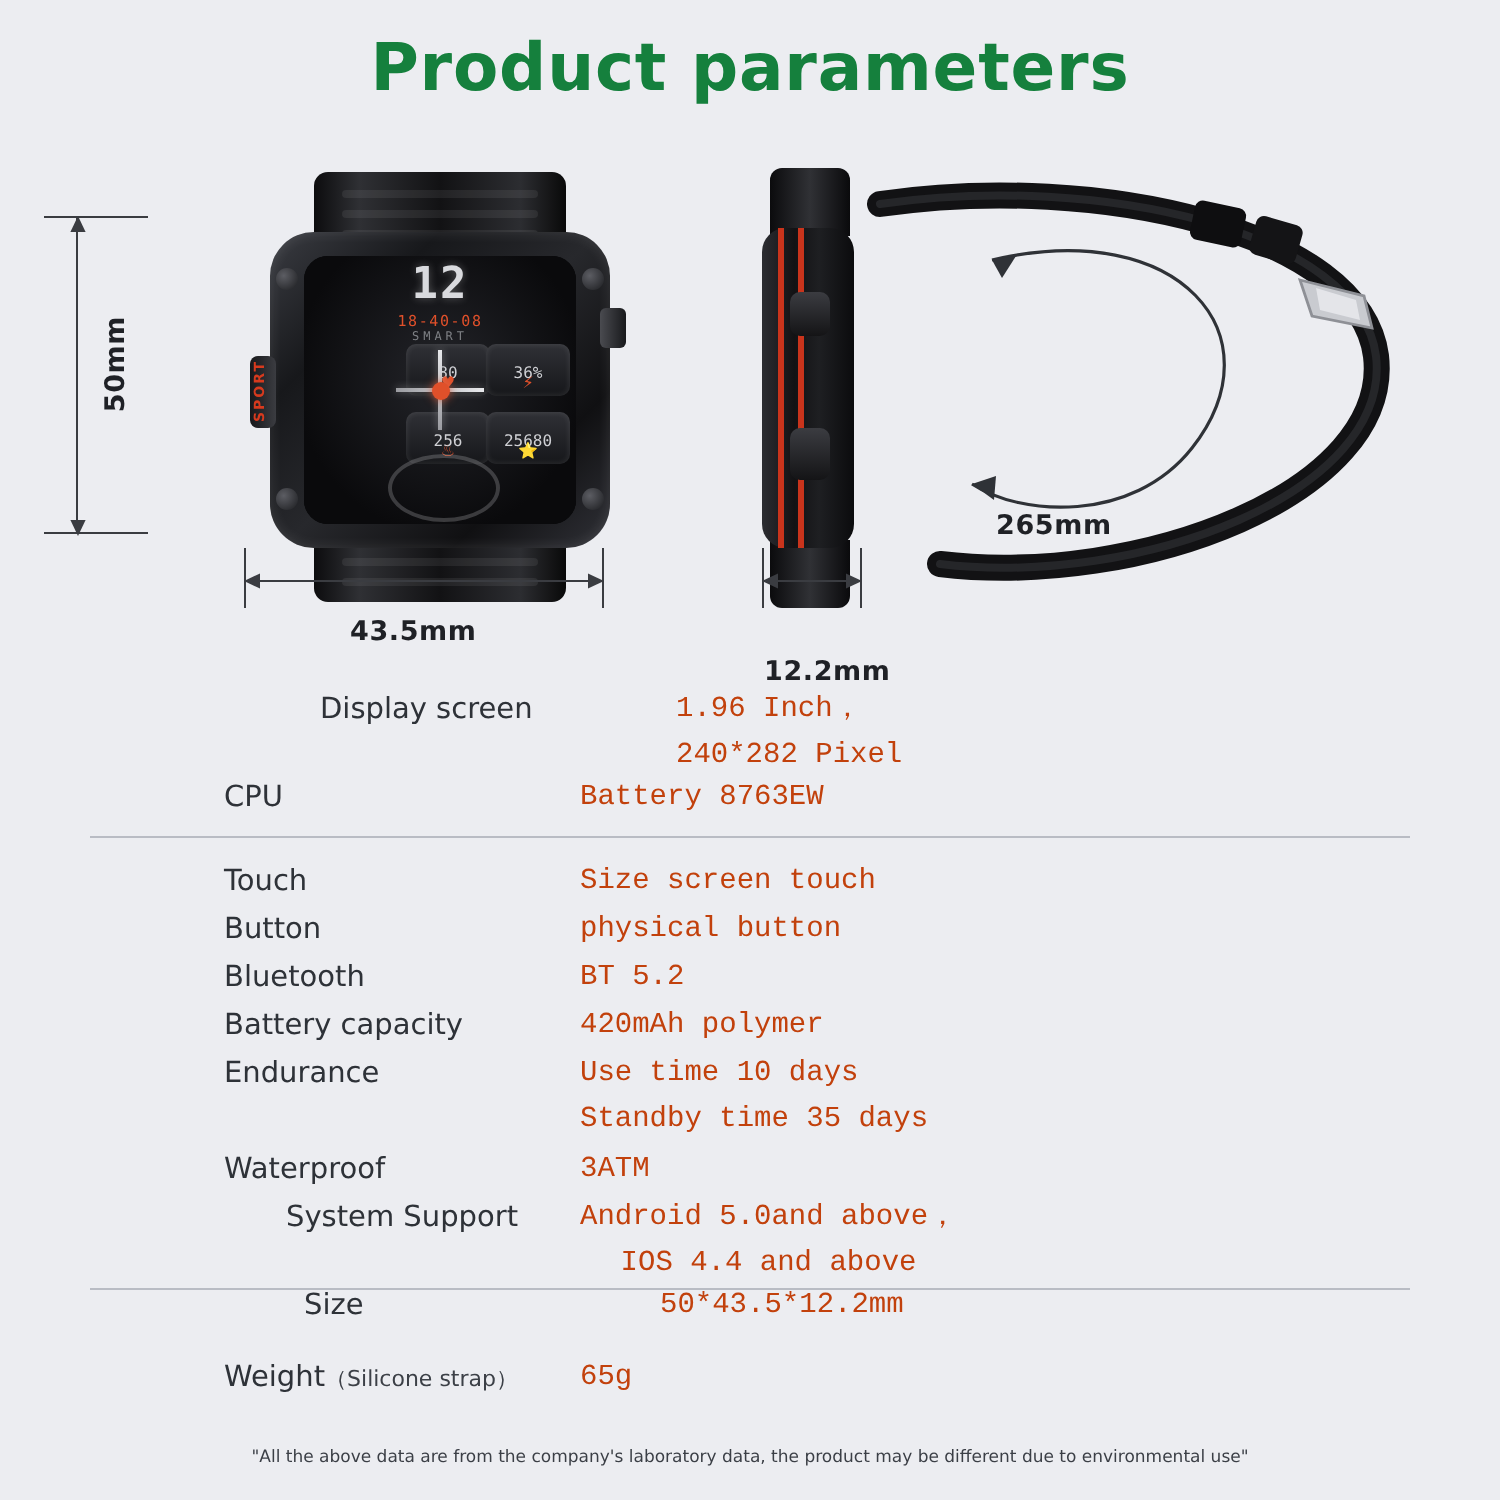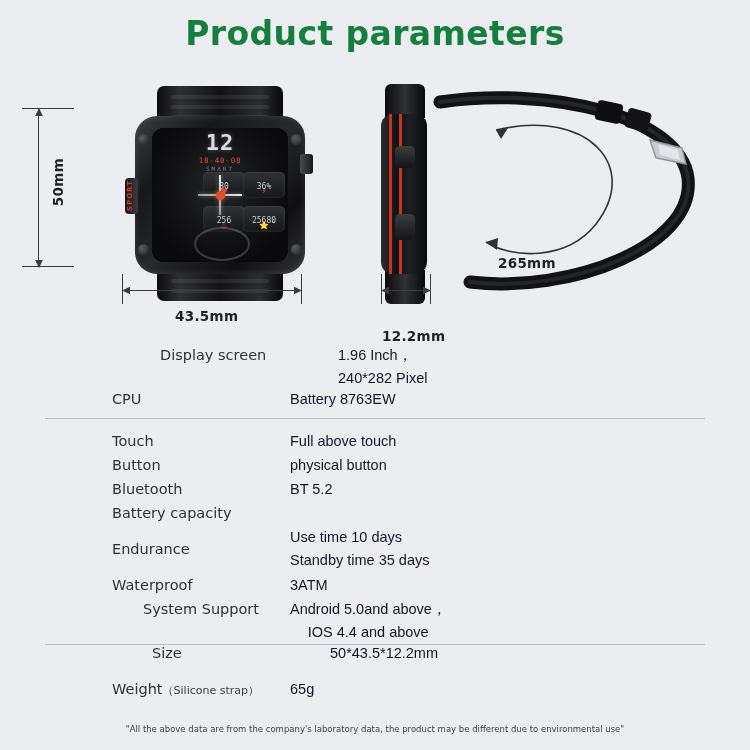--- a/index.html
+++ b/index.html
@@ -346,23 +346,23 @@
     color: #2e3238;
     line-height: 23px;
     font-family: "DejaVu Sans", sans-serif;
   }
   .k .paren {
     font-size: 11px;
     color: #3c4047;
   }
   .v {
     font-size: 14.5px;
-    color: #0f172a;
+    color: #c2410c;
     line-height: 23px;
-    font-family: Liberation Sans, sans-serif;
+    font-family: Liberation Mono, monospace;
   }
   .v .l2 { display: block; }
 
   
   #footer {
     position: absolute;
     left: 0;
     bottom: 16px;
     width: 750px;
     text-align: center;
@@ -503,39 +503,42 @@
       <div class="v">
         <span>Battery 8763EW</span>
       </div>
     </div>
 
     <div class="hr" style="top:80px;"></div>
 
     <div class="row" style="top:92px;">
       <div class="k">Touch</div>
       <div class="v">
-        <span>Full above touch</span>
+        <span>Size screen touch</span>
       </div>
     </div>
     <div class="row" style="top:116px;">
       <div class="k">Button</div>
       <div class="v">
         <span>physical button</span>
       </div>
     </div>
     <div class="row" style="top:140px;">
       <div class="k">Bluetooth</div>
       <div class="v">
         <span>BT 5.2</span>
       </div>
     </div>
     <div class="row" style="top:164px;">
       <div class="k">Battery capacity</div>
-    </div>
-    <div class="row" style="top:188px;align-items:center;">
+      <div class="v">
+        <span>420mAh polymer</span>
+      </div>
+    </div>
+    <div class="row" style="top:188px;">
       <div class="k">Endurance</div>
       <div class="v">
         <span>Use time 10 days</span>
         <span class="l2">Standby time 35 days</span>
       </div>
     </div>
     <div class="row" style="top:236px;">
       <div class="k">Waterproof</div>
       <div class="v">
         <span>3ATM</span>

